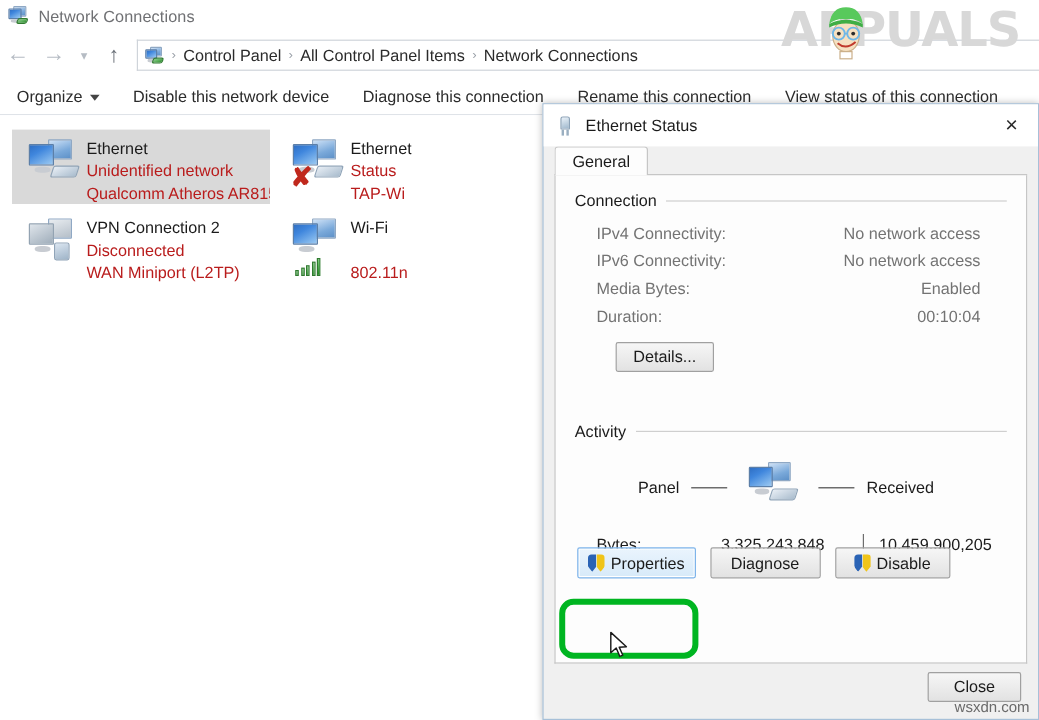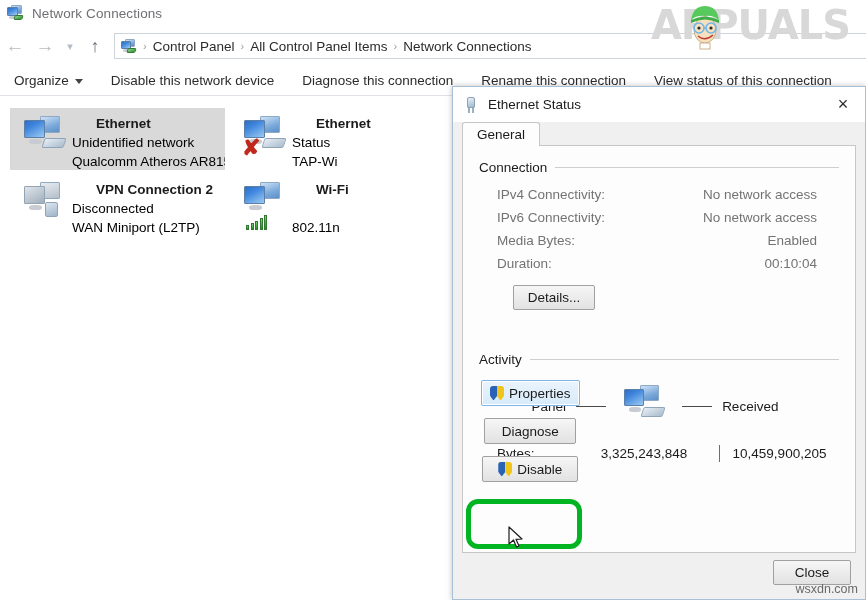--- a/index.html
+++ b/index.html
@@ -149,25 +149,25 @@
     width: 215px; height: 62px;
     display: flex;
     padding: 4px 0 0 6px;
   }
   .conn-item.selected {
     background: #d9d9d9;
   }
   .conn-icon { width: 56px; height: 54px; position: relative; flex: none; }
   .conn-text { padding-top: 2px; overflow: hidden; }
   .conn-name {
-    font-size: 13.5px; font-weight: bold; color: #1b1b1b;
-    line-height: 19px; white-space: nowrap; margin-left: 24px;
+    font-size: 13.5px; font-weight: normal; color: #1b1b1b;
+    line-height: 19px; white-space: nowrap;
   }
   .conn-sub {
-    font-size: 13.5px; color: #000000;
+    font-size: 13.5px; color: #b91c1c;
     line-height: 19px; white-space: nowrap; text-align: center;
   }
   .wifi-bars {
     position: absolute;
     left: 10px; bottom: 2px;
     display: flex; align-items: flex-end;
     height: 16px;
   }
   .wifi-bars i {
     display: block; width: 3px; margin-right: 1.5px;
@@ -306,21 +306,20 @@
   .bytes-row .lbl { width: 72px; }
   .bytes-row .sent { width: 150px; text-align: center; }
   .bytes-row .divider { width: 1px; height: 17px; background: #6e6e6e; }
   .bytes-row .recv { flex: 1; text-align: center; }
 
   .dlg-actions {
     position: absolute;
     left: 18px; bottom: 70px;
     display: flex; gap: 12px;
     align-items: center;
-    flex-direction: column;
   }
   .btn-shield {
     height: 26px;
     min-width: 96px;
     padding: 0 8px;
     gap: 5px;
   }
   .btn.focused {
     background: linear-gradient(180deg,#eaf4fd,#d7eaf9);
     border: 1px solid #7eb4ea;

